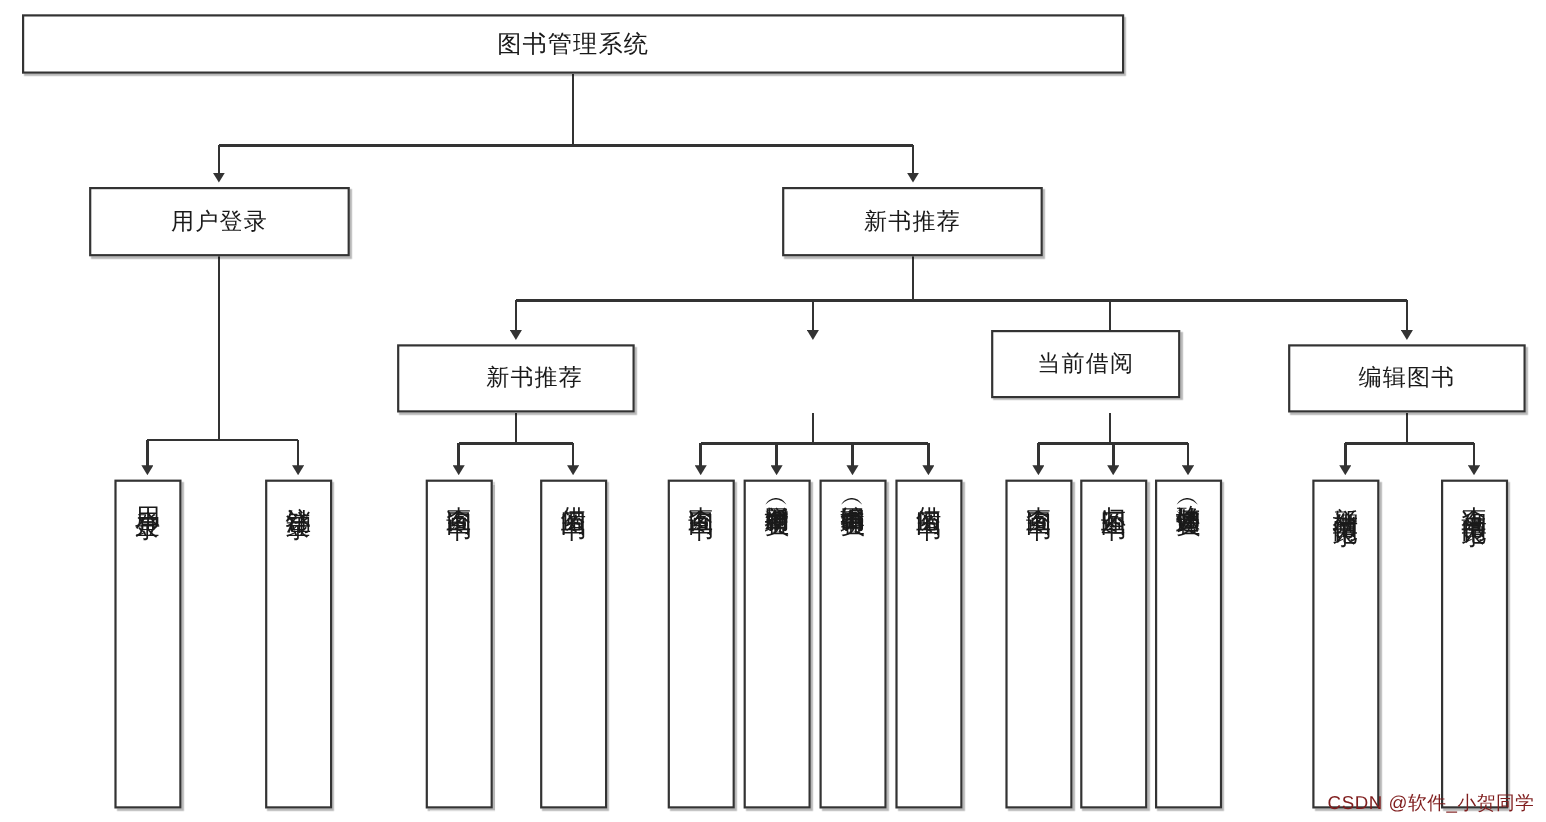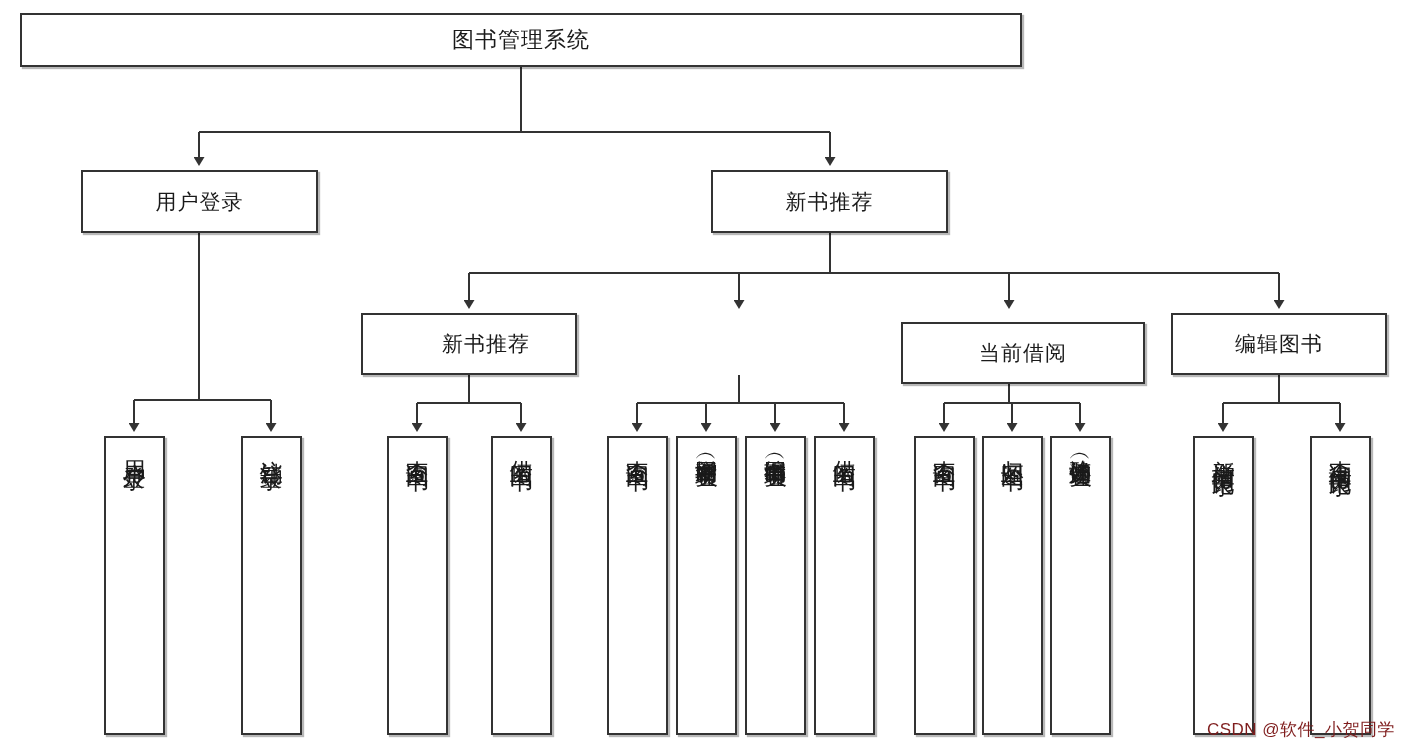--- a/index.html
+++ b/index.html
@@ -140,21 +140,21 @@
 
   <div class="node horiz root" style="left:20px; top:13px; width:1002px; height:54px;">图书管理系统</div>
 
   <div class="node horiz" style="left:81px; top:170px; width:237px; height:63px;">用户登录</div>
 
   <div class="node horiz" style="left:711px; top:170px; width:237px; height:63px;">新书推荐</div>
 
   <div class="node horiz" style="left:361px; top:313px; width:216px; height:62px;padding-left:40px;">新书推荐</div>
 
 
-  <div class="node horiz" style="left:901px; top:322px; width:244px; height:62px;">当前借阅</div>
+  <div class="node horiz" style="left:901px; top:300px; width:172px; height:62px;">当前借阅</div>
 
   <div class="node horiz" style="left:1171px; top:313px; width:216px; height:62px;">编辑图书</div>
 
   <div class="node leaf" style="left:104px; top:436px; width:61px; height:299px;">
     <span class="vtext">用户登录</span>
   </div>
 
   <div class="node leaf" style="left:241px; top:436px; width:61px; height:299px;">
     <span class="vtext">注销登录</span>
   </div>

